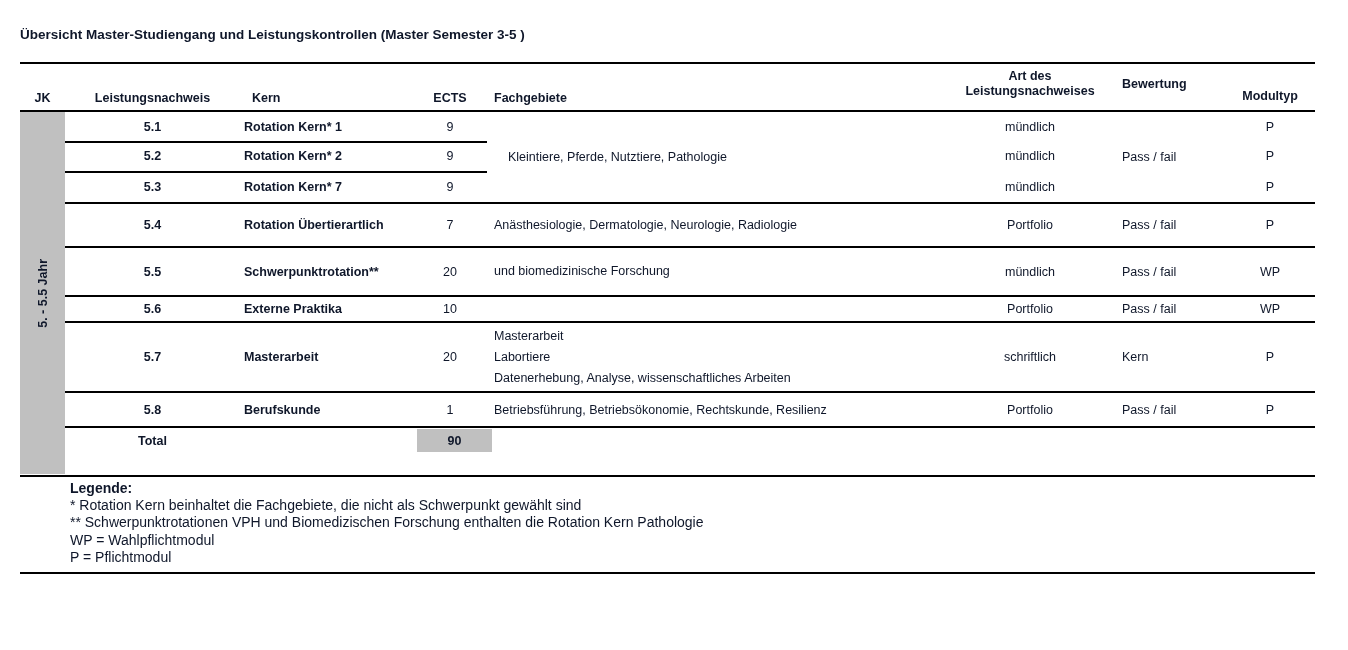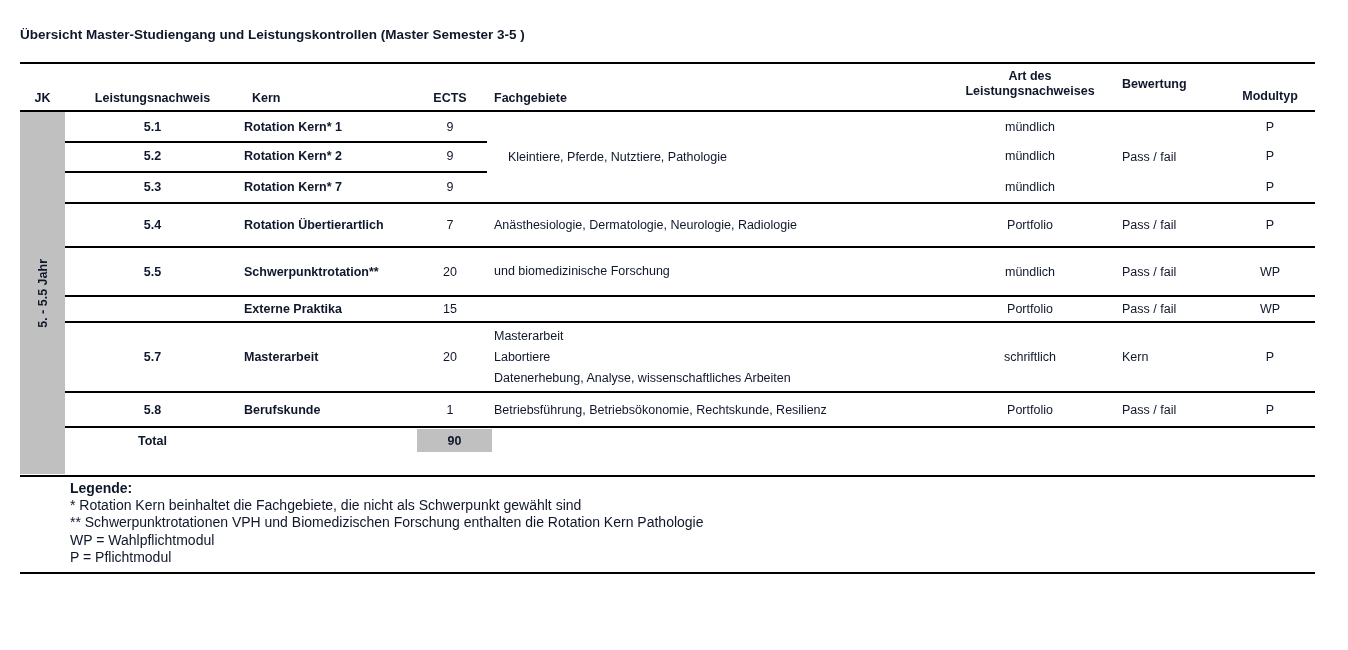--- a/index.html
+++ b/index.html
@@ -114,22 +114,23 @@
     <div class="cell c-ects">20</div>
     <div class="cell c-fach multi lh17">
       <div>und biomedizinische Forschung</div>
     </div>
     <div class="cell c-art">mündlich</div>
     <div class="cell c-bew">Pass / fail</div>
     <div class="cell c-typ">WP</div>
   </div>
 
   <div class="row" style="top:296px;height:26px;">
+    <div class="cell c-nr">5.6</div>
     <div class="cell c-modul">Externe Praktika</div>
-    <div class="cell c-ects">15</div>
+    <div class="cell c-ects">10</div>
     <div class="cell c-art">Portfolio</div>
     <div class="cell c-bew">Pass / fail</div>
     <div class="cell c-typ">WP</div>
   </div>
 
   <div class="row" style="top:322px;height:70px;">
     <div class="cell c-nr">5.7</div>
     <div class="cell c-modul">Masterarbeit</div>
     <div class="cell c-ects">20</div>
     <div class="cell c-fach multi gap">

